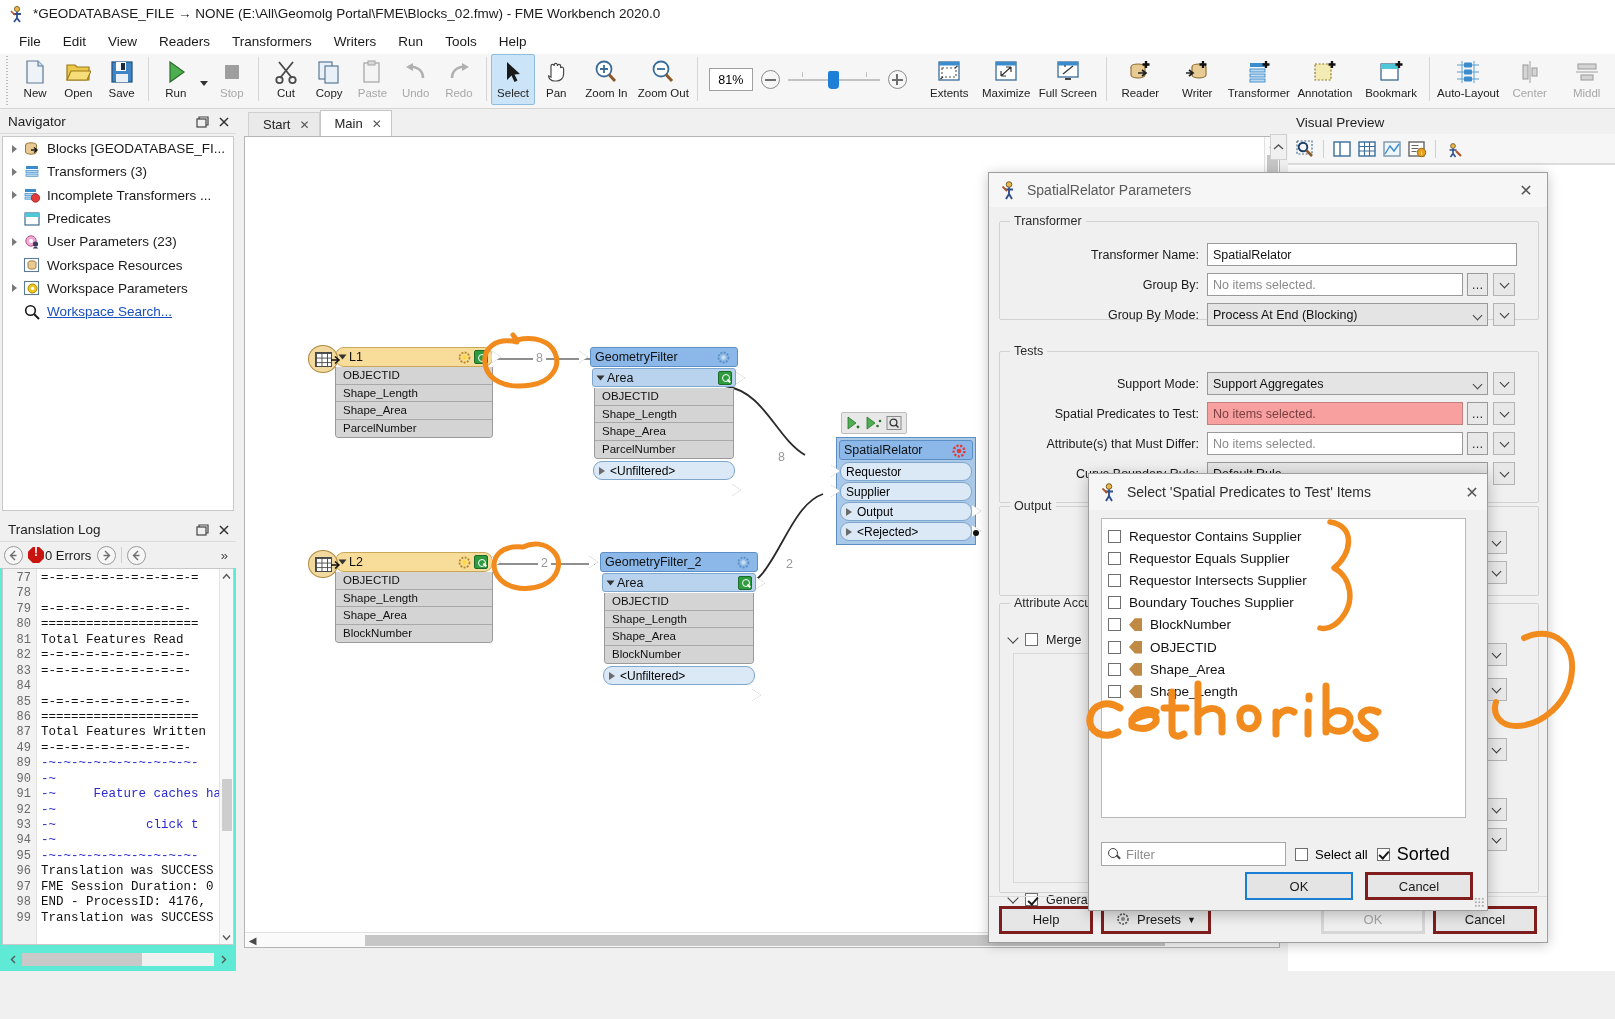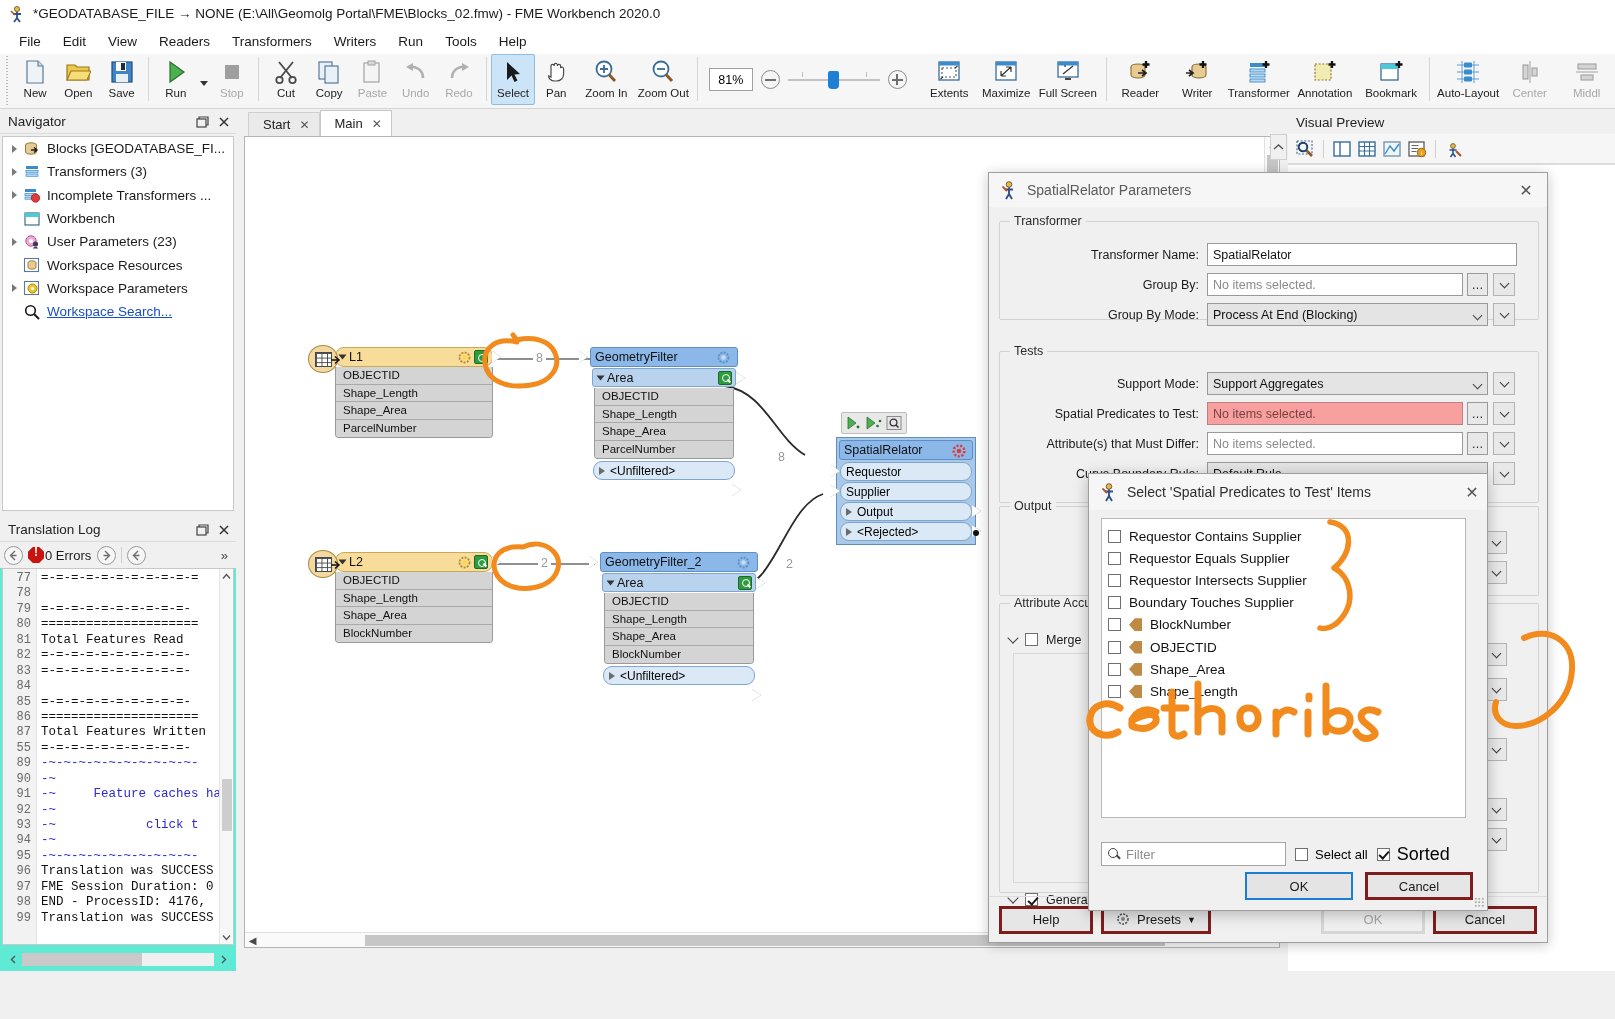--- a/index.html
+++ b/index.html
@@ -612,21 +612,21 @@
         <div class="nav-lbl">Incomplete Transformers ...</div>
       </div>
       <div class="nav-row">
         <div class="nav-arrow"></div>
         <div class="nav-ico">
           <svg width="18" height="18" viewBox="0 0 18 18">
               <rect x="2" y="3" width="14" height="12" fill="#fff" stroke="#2b5f85" stroke-width="1.1"></rect>
               <rect x="2" y="3" width="14" height="4" fill="#4ec8d8"></rect>
             </svg>
         </div>
-        <div class="nav-lbl">Workbench</div>
+        <div class="nav-lbl">Predicates</div>
       </div>
       <div class="nav-row">
         <div class="nav-arrow has"></div>
         <div class="nav-ico">
           <svg width="18" height="18" viewBox="0 0 18 18">
               <circle cx="8" cy="8" r="5.2" fill="#f0a8d4" stroke="#b05a90" stroke-width="1"></circle>
               <circle cx="8" cy="8" r="2" fill="#fff"></circle>
               <circle cx="12.5" cy="11" r="2.6" fill="#3a3a5a"></circle>
               <path d="M9.8 15.5 a3 3 0 015.4 0" fill="#3a3a5a"></path>
             </svg>
@@ -712,21 +712,21 @@
         <div class="gln">78</div>
         <div class="gln">79</div>
         <div class="gln">80</div>
         <div class="gln">81</div>
         <div class="gln">82</div>
         <div class="gln">83</div>
         <div class="gln">84</div>
         <div class="gln">85</div>
         <div class="gln">86</div>
         <div class="gln">87</div>
-        <div class="gln">55</div>
+        <div class="gln">49</div>
         <div class="gln">89</div>
         <div class="gln">90</div>
         <div class="gln">91</div>
         <div class="gln">92</div>
         <div class="gln">93</div>
         <div class="gln">94</div>
         <div class="gln">95</div>
         <div class="gln">96</div>
         <div class="gln">97</div>
         <div class="gln">98</div>

